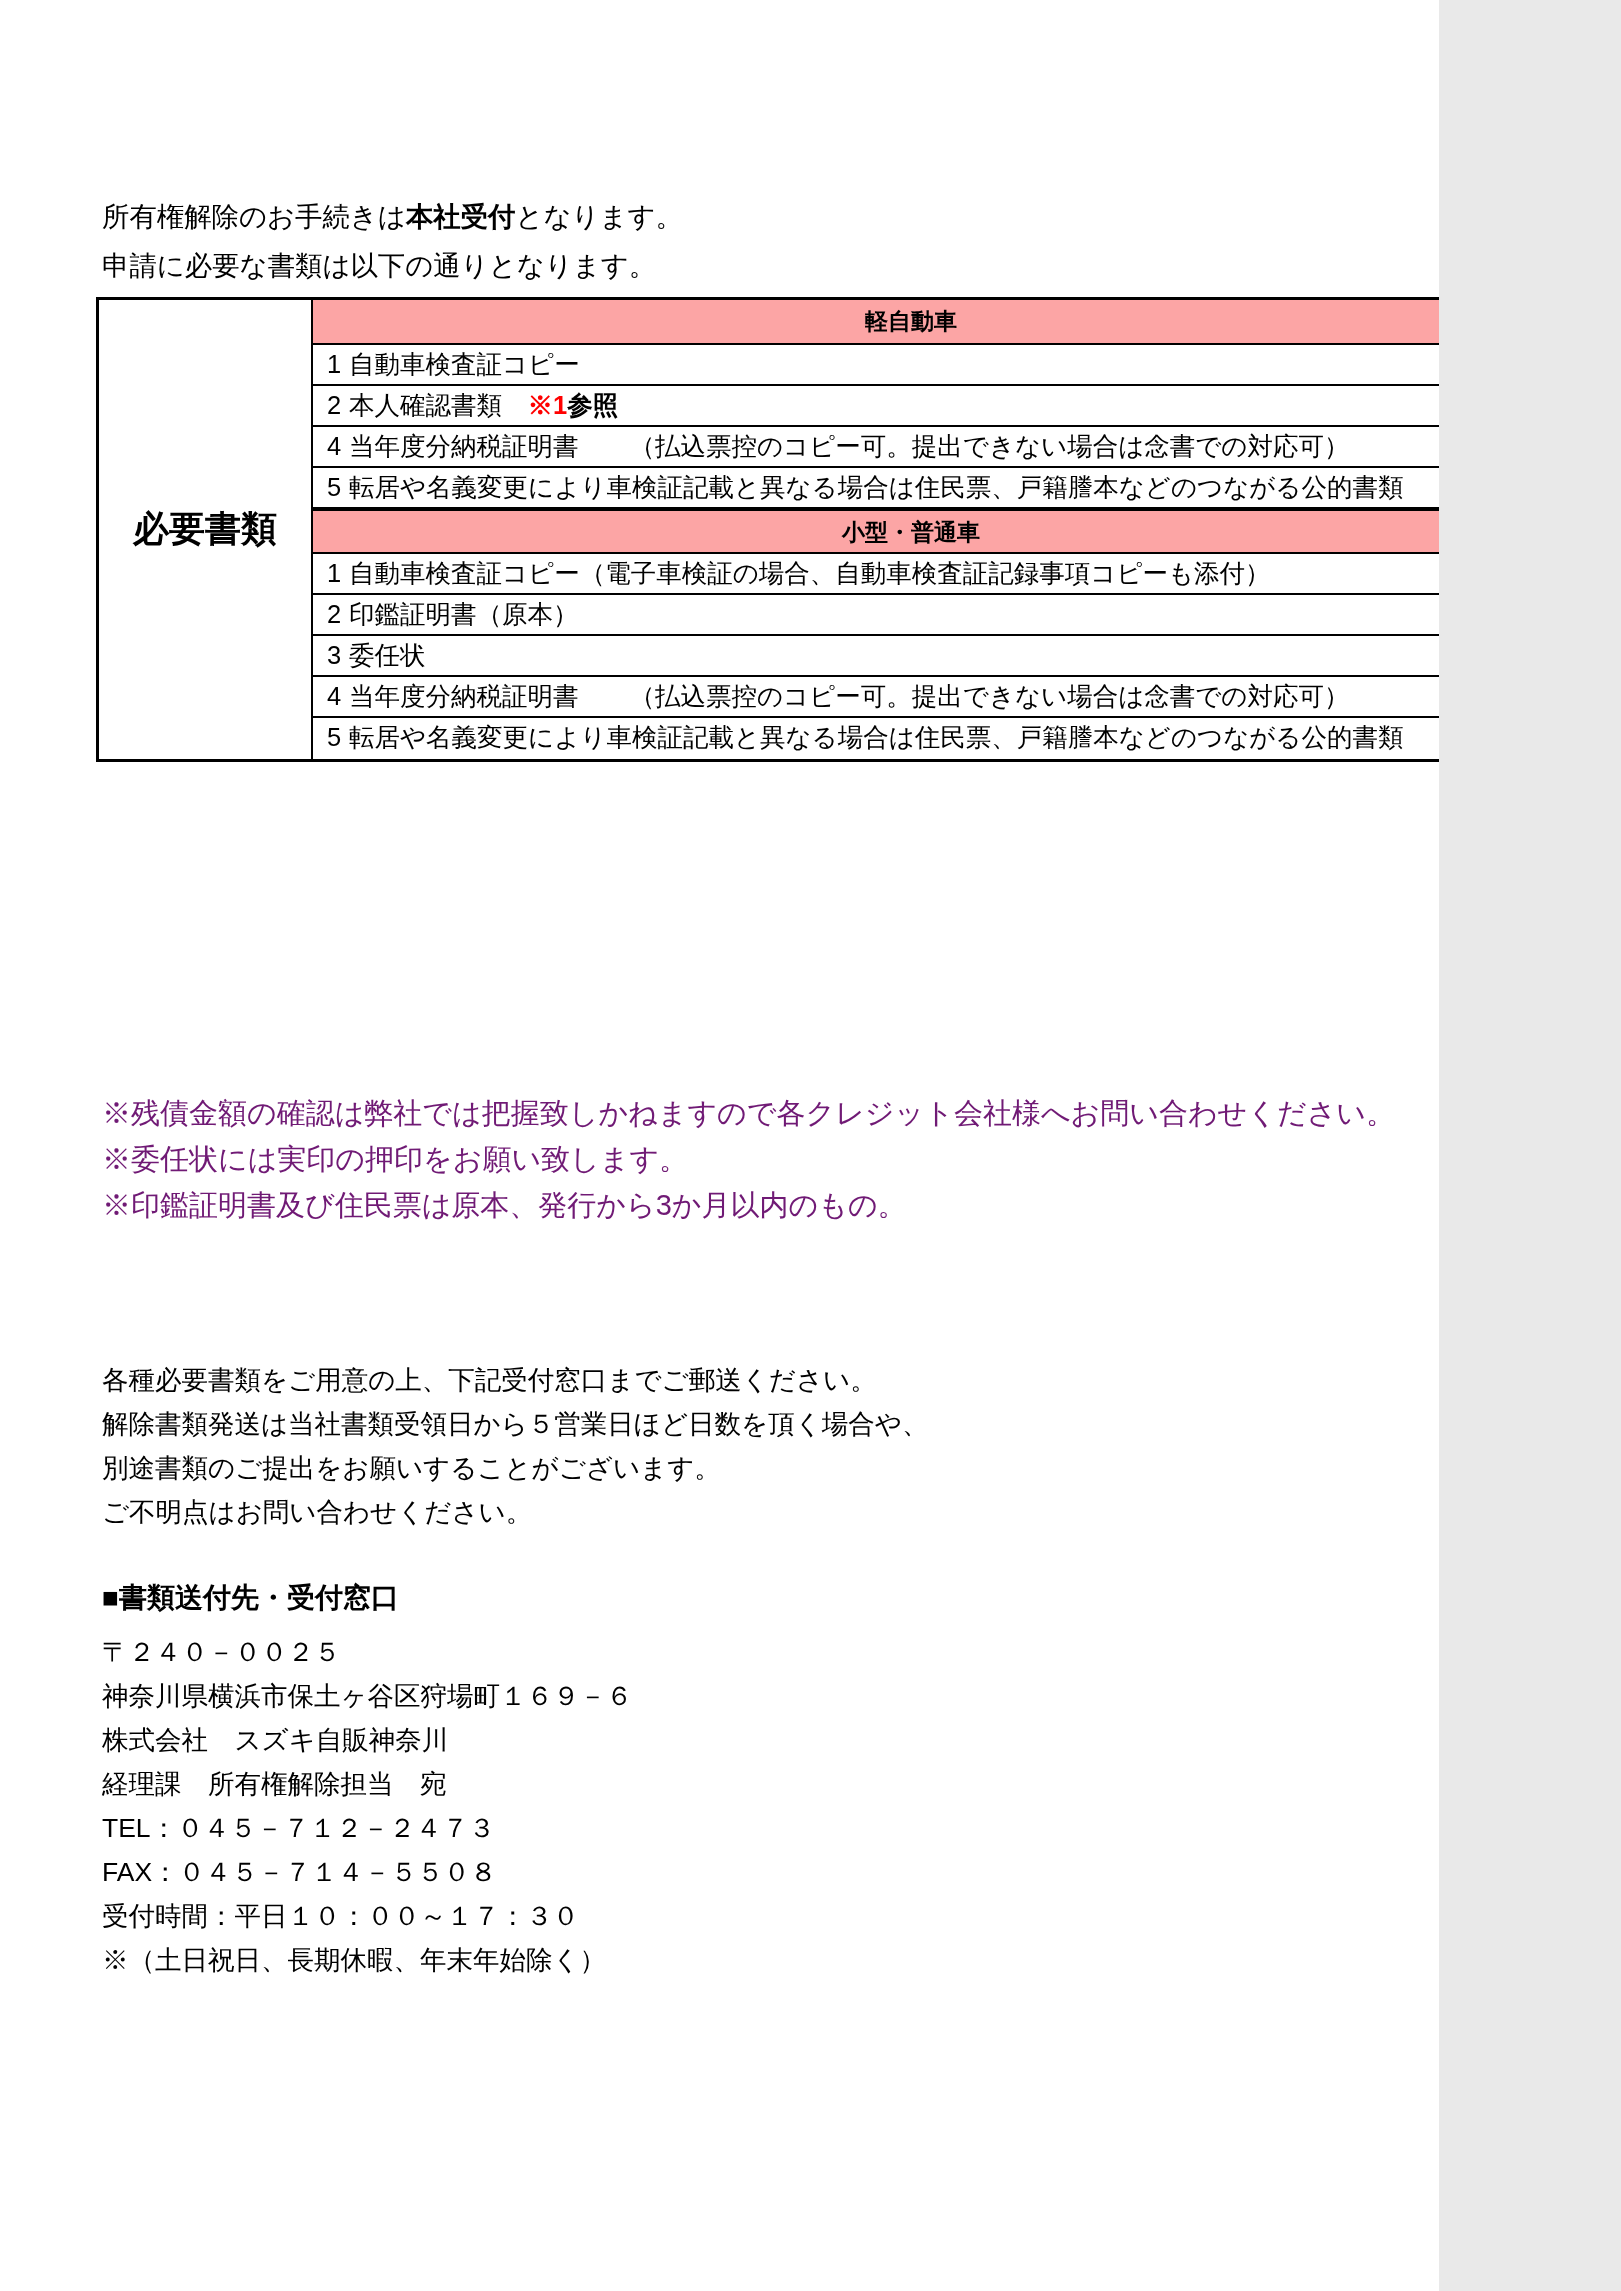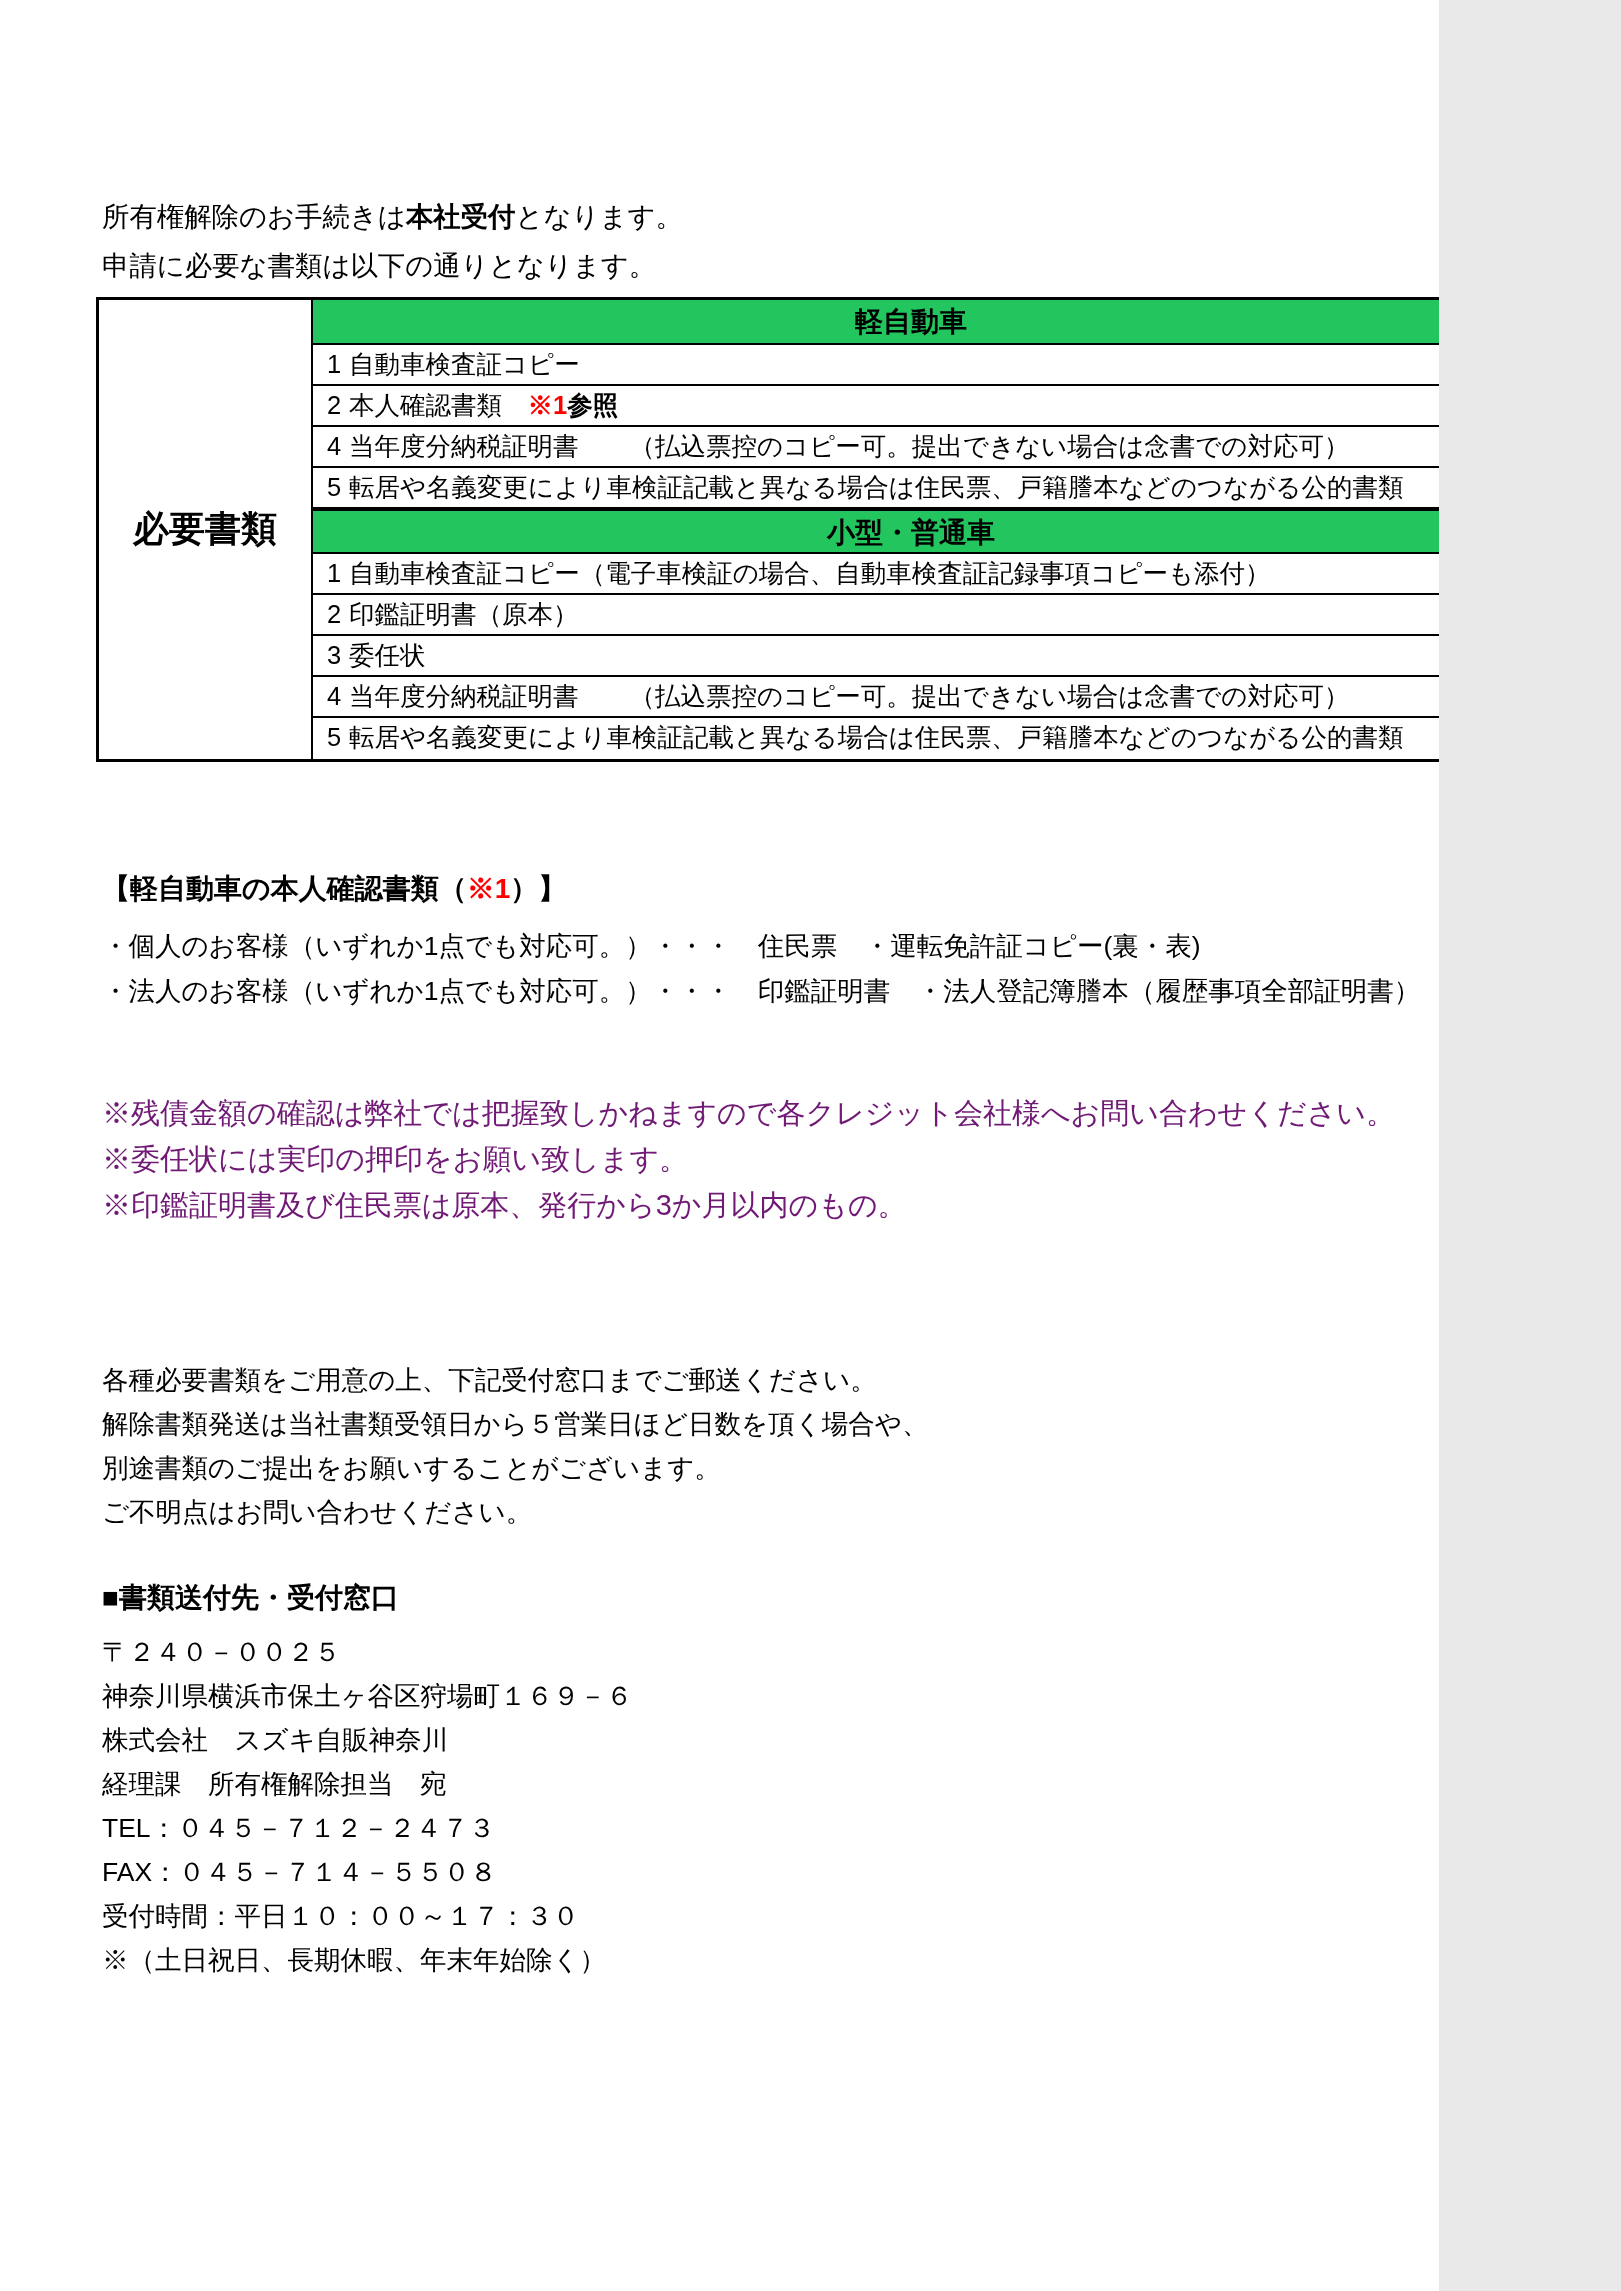--- a/index.html
+++ b/index.html
@@ -26,23 +26,23 @@
   }
   .label-col{
     width:214px;flex:0 0 214px;
     display:flex;align-items:center;justify-content:center;
     border-right:2.9px solid #000;
     font-weight:bold;font-size:36px;
     box-sizing:border-box;
   }
   .content-col{flex:1;min-width:0;}
   .t-header{
-    background:#22c55e;
+    background:#fca5a5;
     height:45px;line-height:43px;
-    text-align:center;font-weight:bold;font-size:28px;
+    text-align:center;font-weight:bold;font-size:23px;
     border-bottom:2.9px solid #000;
     box-sizing:border-box;
   }
   .t-header.second{border-top:2.9px solid #000;}
   .t-row{
     height:41px;line-height:39px;
     font-size:25.5px;
     padding-left:14px;
     border-bottom:2px solid #000;
     box-sizing:border-box;
@@ -92,25 +92,20 @@
       <div class="t-header second">小型・普通車</div>
       <div class="t-row"><span class="row-num">1</span><span>自動車検査証コピー（電子車検証の場合、自動車検査証記録事項コピーも添付）</span></div>
       <div class="t-row"><span class="row-num">2</span><span>印鑑証明書（原本）</span></div>
       <div class="t-row"><span class="row-num">3</span><span>委任状</span></div>
       <div class="t-row"><span class="row-num">4</span><span>当年度分納税証明書　　（払込票控のコピー可。提出できない場合は念書での対応可）</span></div>
       <div class="t-row"><span class="row-num">5</span><span>転居や名義変更により車検証記載と異なる場合は住民票、戸籍謄本などのつながる公的書類</span></div>
 
     </div>
   </div>
 
-  <div class="kei-id">
-    <div class="heading"><span>【軽自動車の本人確認書類（</span><span class="red">※1</span><span>）】</span></div>
-    <div class="item">・個人のお客様（いずれか1点でも対応可。）・・・　住民票　・運転免許証コピー(裏・表)</div>
-    <div class="item">・法人のお客様（いずれか1点でも対応可。）・・・　印鑑証明書　・法人登記簿謄本（履歴事項全部証明書）</div>
-  </div>
 
   <div class="notes">
     <div class="line">※残債金額の確認は弊社では把握致しかねますので各クレジット会社様へお問い合わせください。</div>
     <div class="line">※委任状には実印の押印をお願い致します。</div>
     <div class="line">※印鑑証明書及び住民票は原本、発行から3か月以内のもの。</div>
   </div>
 
   <div class="mailing">
     <div>各種必要書類をご用意の上、下記受付窓口までご郵送ください。</div>
     <div>解除書類発送は当社書類受領日から５営業日ほど日数を頂く場合や、</div>

